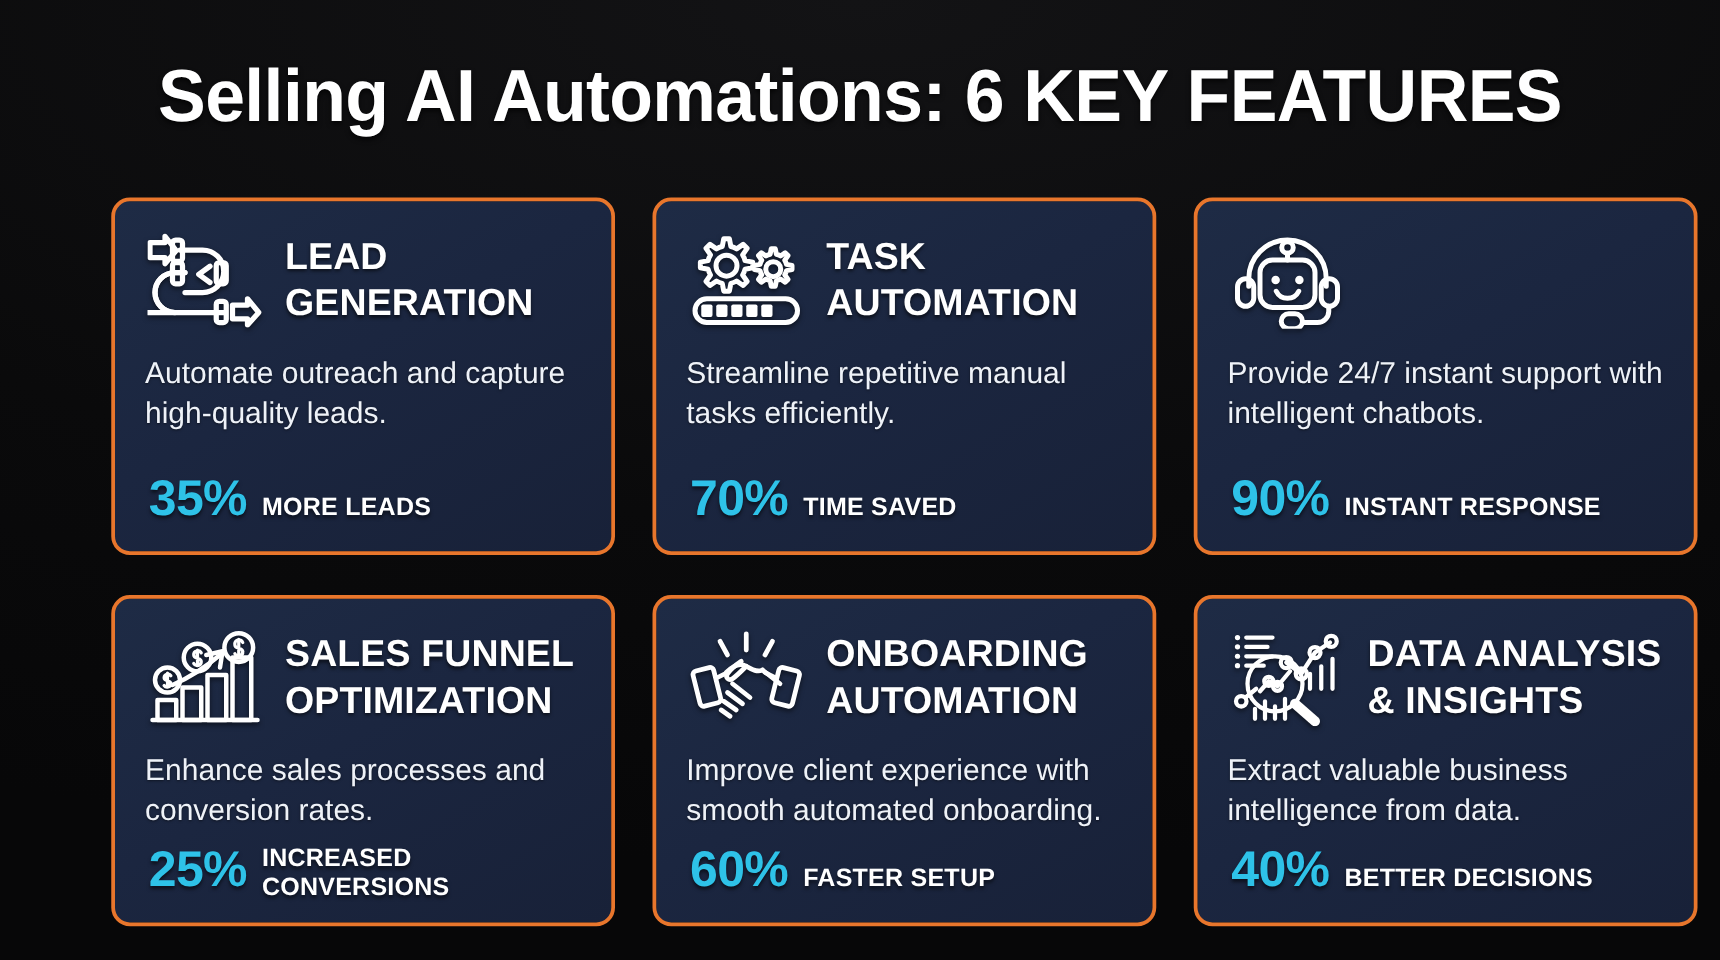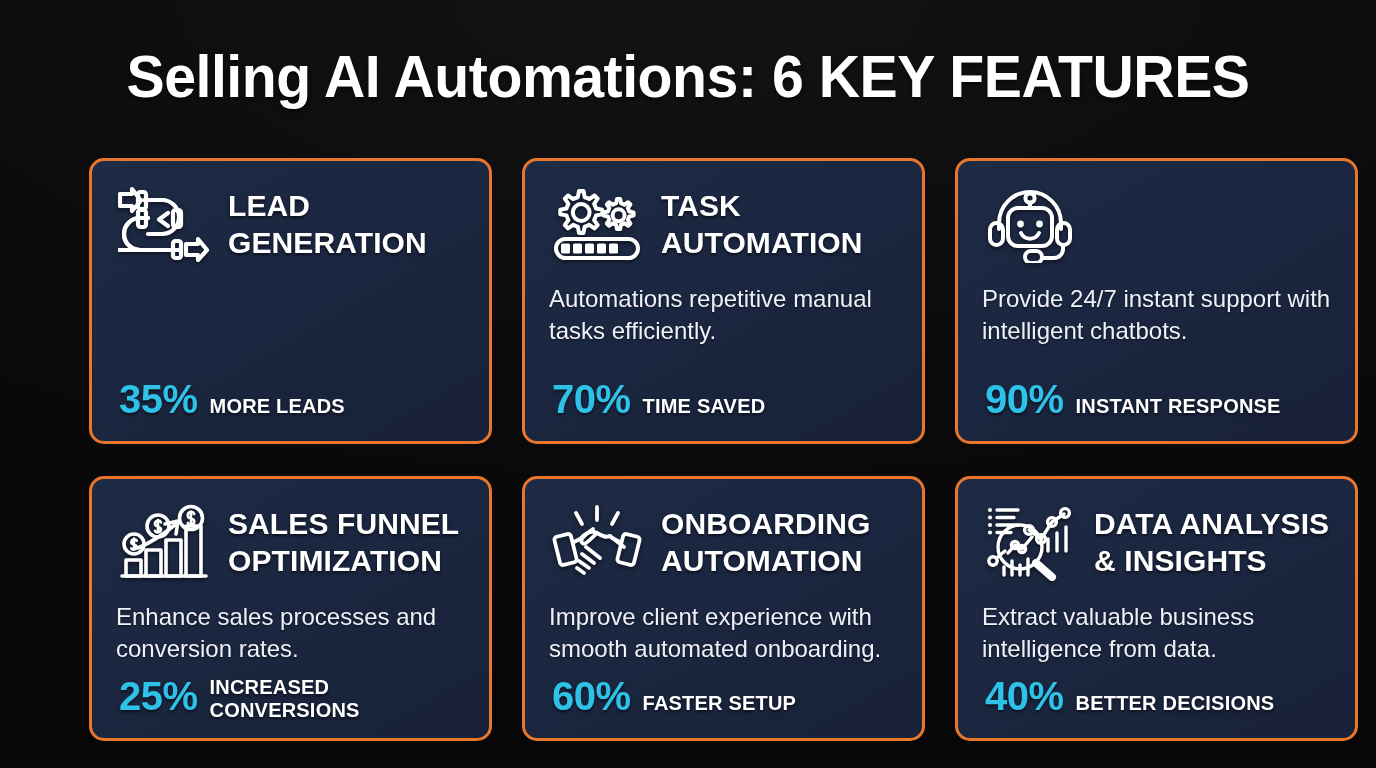--- a/index.html
+++ b/index.html
@@ -149,20 +149,21 @@
             <rect x="20" y="24" width="8" height="17" rx="2.5"></rect>
             <rect x="55" y="24" width="8" height="17" rx="2.5"></rect>
             <rect x="55" y="55" width="8" height="17" rx="2.5"></rect>
             <path d="M2 8 H14 V3 L23 14.5 L14 25 V20 H2 Z"></path>
             <path d="M50 27 L41 33.5 L50 40"></path>
             <path d="M68 58 H80 V53 L89 64 L80 74 V69 H68 Z"></path>
           </svg>
         </div>
         <div class="card-title">LEAD GENERATION</div>
       </div>
+      <div class="card-desc">Automate outreach and capture high-quality leads.</div>
       <div class="card-stat">
         <span class="stat-value">35%</span>
         <span class="stat-label">MORE LEADS</span>
       </div>
     </div>
 
     <div class="card">
       <div class="card-head">
         <div class="card-icon">
           <svg width="94" height="76" viewBox="0 0 94 76" fill="none" stroke="#ffffff" stroke-width="4" stroke-linecap="round" stroke-linejoin="round">
@@ -173,21 +174,21 @@
             <rect x="6" y="53" width="82" height="19" rx="9.5"></rect>
             <rect x="11" y="57.5" width="9" height="10" rx="1.5" fill="#ffffff" stroke="none"></rect>
             <rect x="23" y="57.5" width="9" height="10" rx="1.5" fill="#ffffff" stroke="none"></rect>
             <rect x="35" y="57.5" width="9" height="10" rx="1.5" fill="#ffffff" stroke="none"></rect>
             <rect x="47" y="57.5" width="9" height="10" rx="1.5" fill="#ffffff" stroke="none"></rect>
             <rect x="59" y="57.5" width="9" height="10" rx="1.5" fill="#ffffff" stroke="none"></rect>
           </svg>
         </div>
         <div class="card-title">TASK AUTOMATION</div>
       </div>
-      <div class="card-desc">Automations repetitive manual tasks efficiently.</div>
+      <div class="card-desc">Streamline repetitive manual tasks efficiently.</div>
       <div class="card-stat">
         <span class="stat-value">70%</span>
         <span class="stat-label">TIME SAVED</span>
       </div>
     </div>
 
     <div class="card">
       <div class="card-head">
         <div class="card-icon">
           <svg width="86" height="78" viewBox="0 0 86 78" fill="none" stroke="#ffffff" stroke-width="4" stroke-linecap="round" stroke-linejoin="round">

